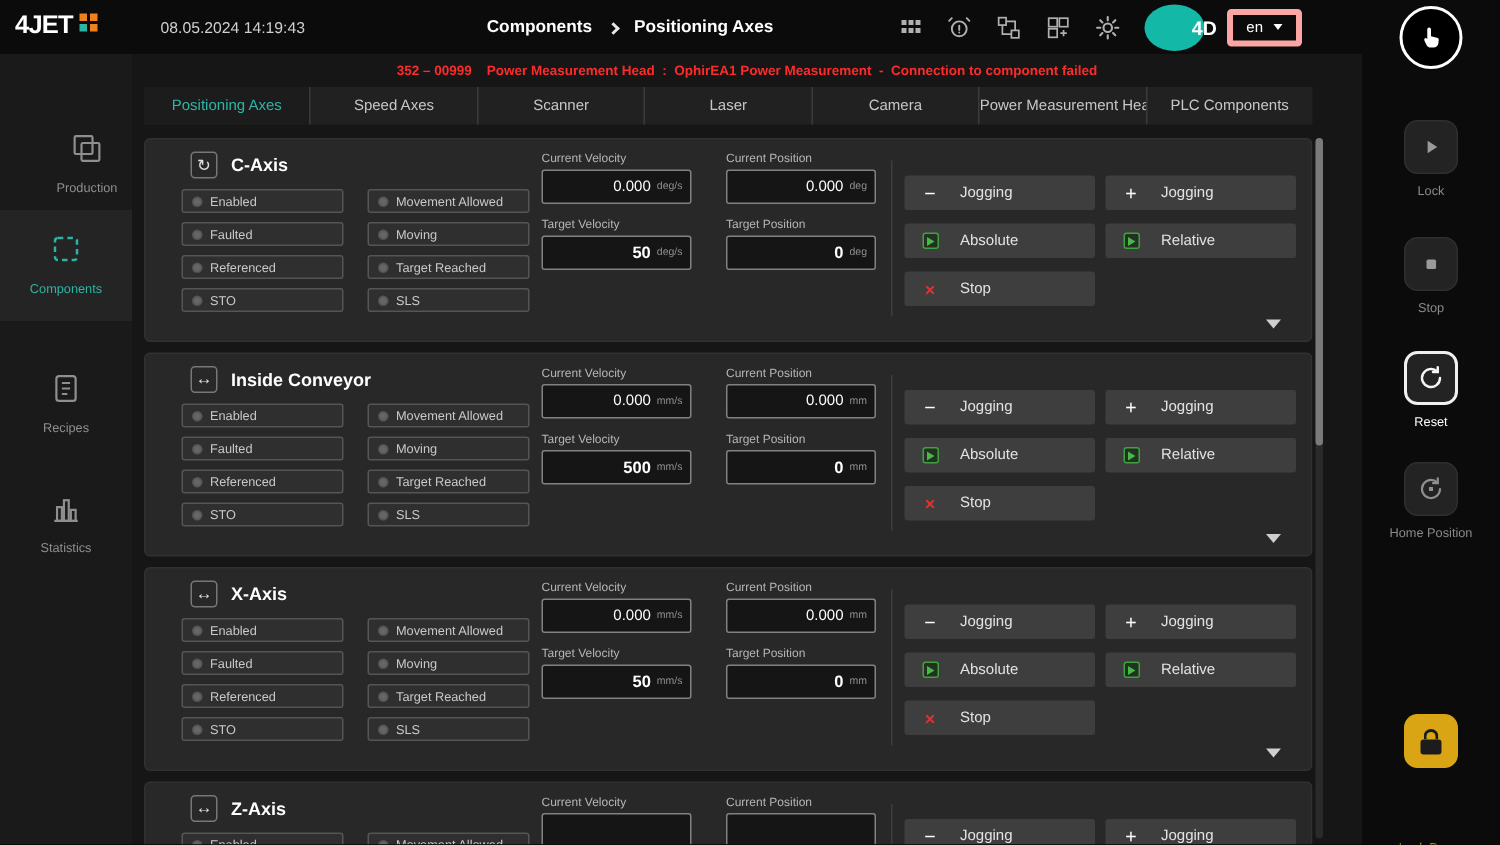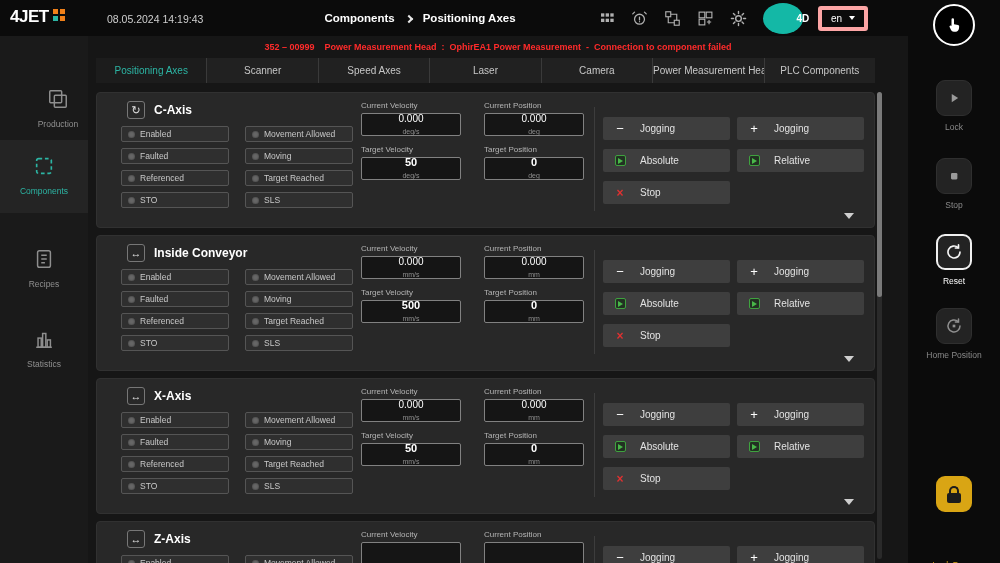--- a/index.html
+++ b/index.html
@@ -15,21 +15,21 @@
   .logo-squares i { width:5px; height:5px; background:#f08019; }
   .logo-squares i.teal { background:#2cb5a4; }
   .datetime { position:absolute; left:107px; top:13px; font-size:10.5px; color:#cfcfcf; }
   .breadcrumb { position:absolute; left:280px; width:280px; top:0; height:36px;
     display:flex; align-items:center; justify-content:center; gap:11px; }
   .crumb { font-size:11.5px; font-weight:bold; color:#fff; }
   .crumb-chev { width:6px; height:6px; border-right:2px solid #e8e8e8; border-bottom:2px solid #e8e8e8;
     transform:rotate(-45deg); margin-top:1px; }
   .topicons { position:absolute; right:132px; top:0; height:36px; display:flex; align-items:center; gap:15px; }
   .ticon { width:18px; height:18px; display:flex; align-items:center; justify-content:center; cursor:pointer; }
-  .badge { width:21px; height:31px; border-radius:50%; background:#14b8a6; color:#fff; font-size:10px;
+  .badge { width:21px; height:31px; border-radius:50%; background:#14b8a6; color:#fff; font-size:13px;
     font-weight:bold; display:flex; align-items:center; justify-content:center; cursor:pointer;padding-left:40px; }
   .lang { display:flex; align-items:center; gap:7px; border:4px solid #fca5a5; border-radius:3px;
     padding:3px 9px; font-size:10px; color:#fff; cursor:pointer; }
   .lang-caret { width:0; height:0; border-left:3.5px solid transparent; border-right:3.5px solid transparent;
     border-top:4px solid #fff; }
 
   
   .lsb { position:absolute; top:36px; left:0; width:88px; bottom:0; background:#1a1a1a; z-index:2; }
   .lsb-item { position:absolute; width:100%; text-align:center; cursor:pointer; }
   .lsb-item .lbl { display:block; margin-top:5px; font-size:8.5px; color:#8f8f8f; }
@@ -78,21 +78,21 @@
   .axis-name { font-size:12px; font-weight:bold; color:#fff; }
   .pills { position:absolute; left:24px; top:33px; display:grid; grid-template-columns:108px 108px; gap:6px 16px; }
   .pill { height:16px; display:flex; align-items:center; gap:5px; padding:0 6px; background:#2f2f2f;
     border:1px solid #555; border-radius:2px; }
   .led { width:7px; height:7px; border-radius:50%; background:#676767; box-shadow:inset 0 0 2px #333; flex:none; }
   .pill-label { font-size:8.5px; color:#c9c9c9; white-space:nowrap; }
   .fieldcol { position:absolute; top:8px; width:100px; }
   .col-velocity { left:264px; } .col-position { left:387px; }
   .f-label { font-size:8px; color:#b5b5b5; margin-bottom:3px; white-space:nowrap; }
   .f-input { height:23px; background:#151515; border:1px solid #818181; border-radius:2px; display:flex;
-    align-items:center; justify-content:flex-end; gap:4px; padding:0 5px; margin-bottom:9px; cursor:text;flex-direction:column; }
+    align-items:center; justify-content:flex-end; gap:4px; padding:0 5px; margin-bottom:9px; cursor:text; }
   .f-val { font-size:10px; color:#fff; }
   .f-input.target .f-val { font-weight:bold; font-size:11px; }
   .f-unit { font-size:7px; color:#8f8f8f; }
   .vdiv { position:absolute; left:497px; top:14px; bottom:16px; width:1px; background:#3d3d3d; }
   .btns { position:absolute; left:506px; top:24px; display:grid; grid-template-columns:127px 127px; gap:9px 7px; }
   .btn { height:23px; background:#3e3e3e; border:none; border-radius:2px; display:flex; align-items:center;
     padding:0 0 0 10px; gap:13px; color:#e2e2e2; font-size:10px; font-family:inherit; cursor:pointer; }
   .bicon { width:14px; display:flex; align-items:center; justify-content:center; font-size:13px; color:#fff; flex:none; }
   .playbox { width:11px; height:11px; border:1px solid #3fa23f; border-radius:2px; background:#223122;
     display:flex; align-items:center; justify-content:center; }
@@ -251,22 +251,22 @@
       </div>
       <span class="rb-label">Lock Doors</span>
     </div>
   </aside>
 
   <main class="main">
     <div class="alert">352 – 00999    Power Measurement Head  :  OphirEA1 Power Measurement  -  Connection to component failed</div>
 
     <div class="tabs">
       <div class="tab active">Positioning Axes</div>
+      <div class="tab">Speed Axes</div>
       <div class="tab">Scanner</div>
-      <div class="tab">Speed Axes</div>
       <div class="tab">Laser</div>
       <div class="tab">Camera</div>
       <div class="tab">Power Measurement Head</div>
       <div class="tab">PLC Components</div>
     </div>
 
     <div class="cards">
 
         <section class="card">
           <div class="card-head">

